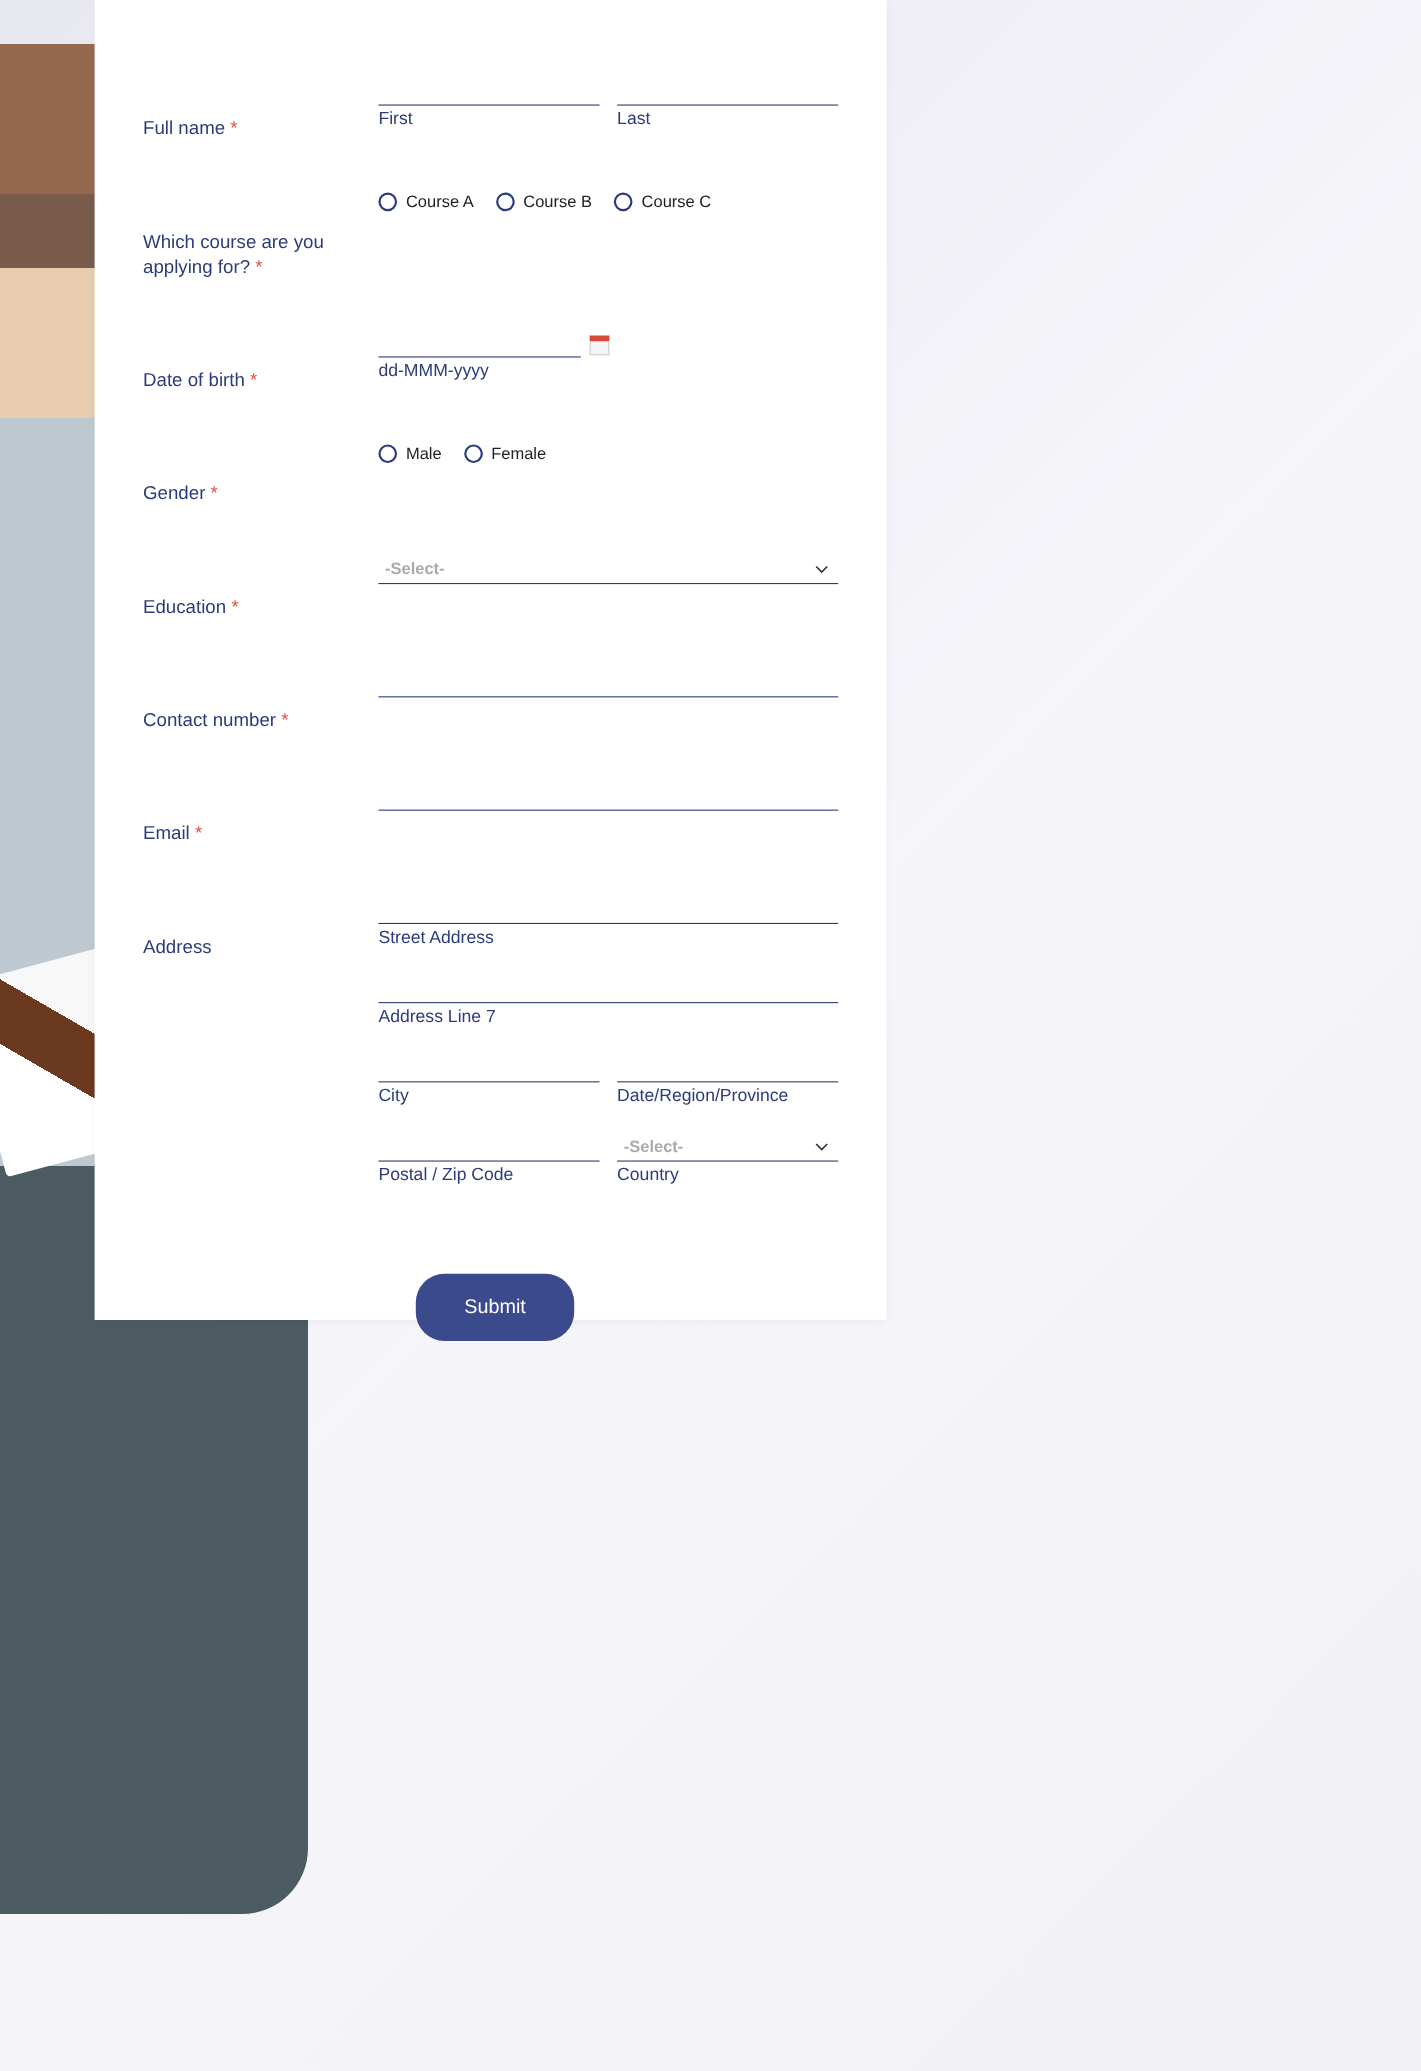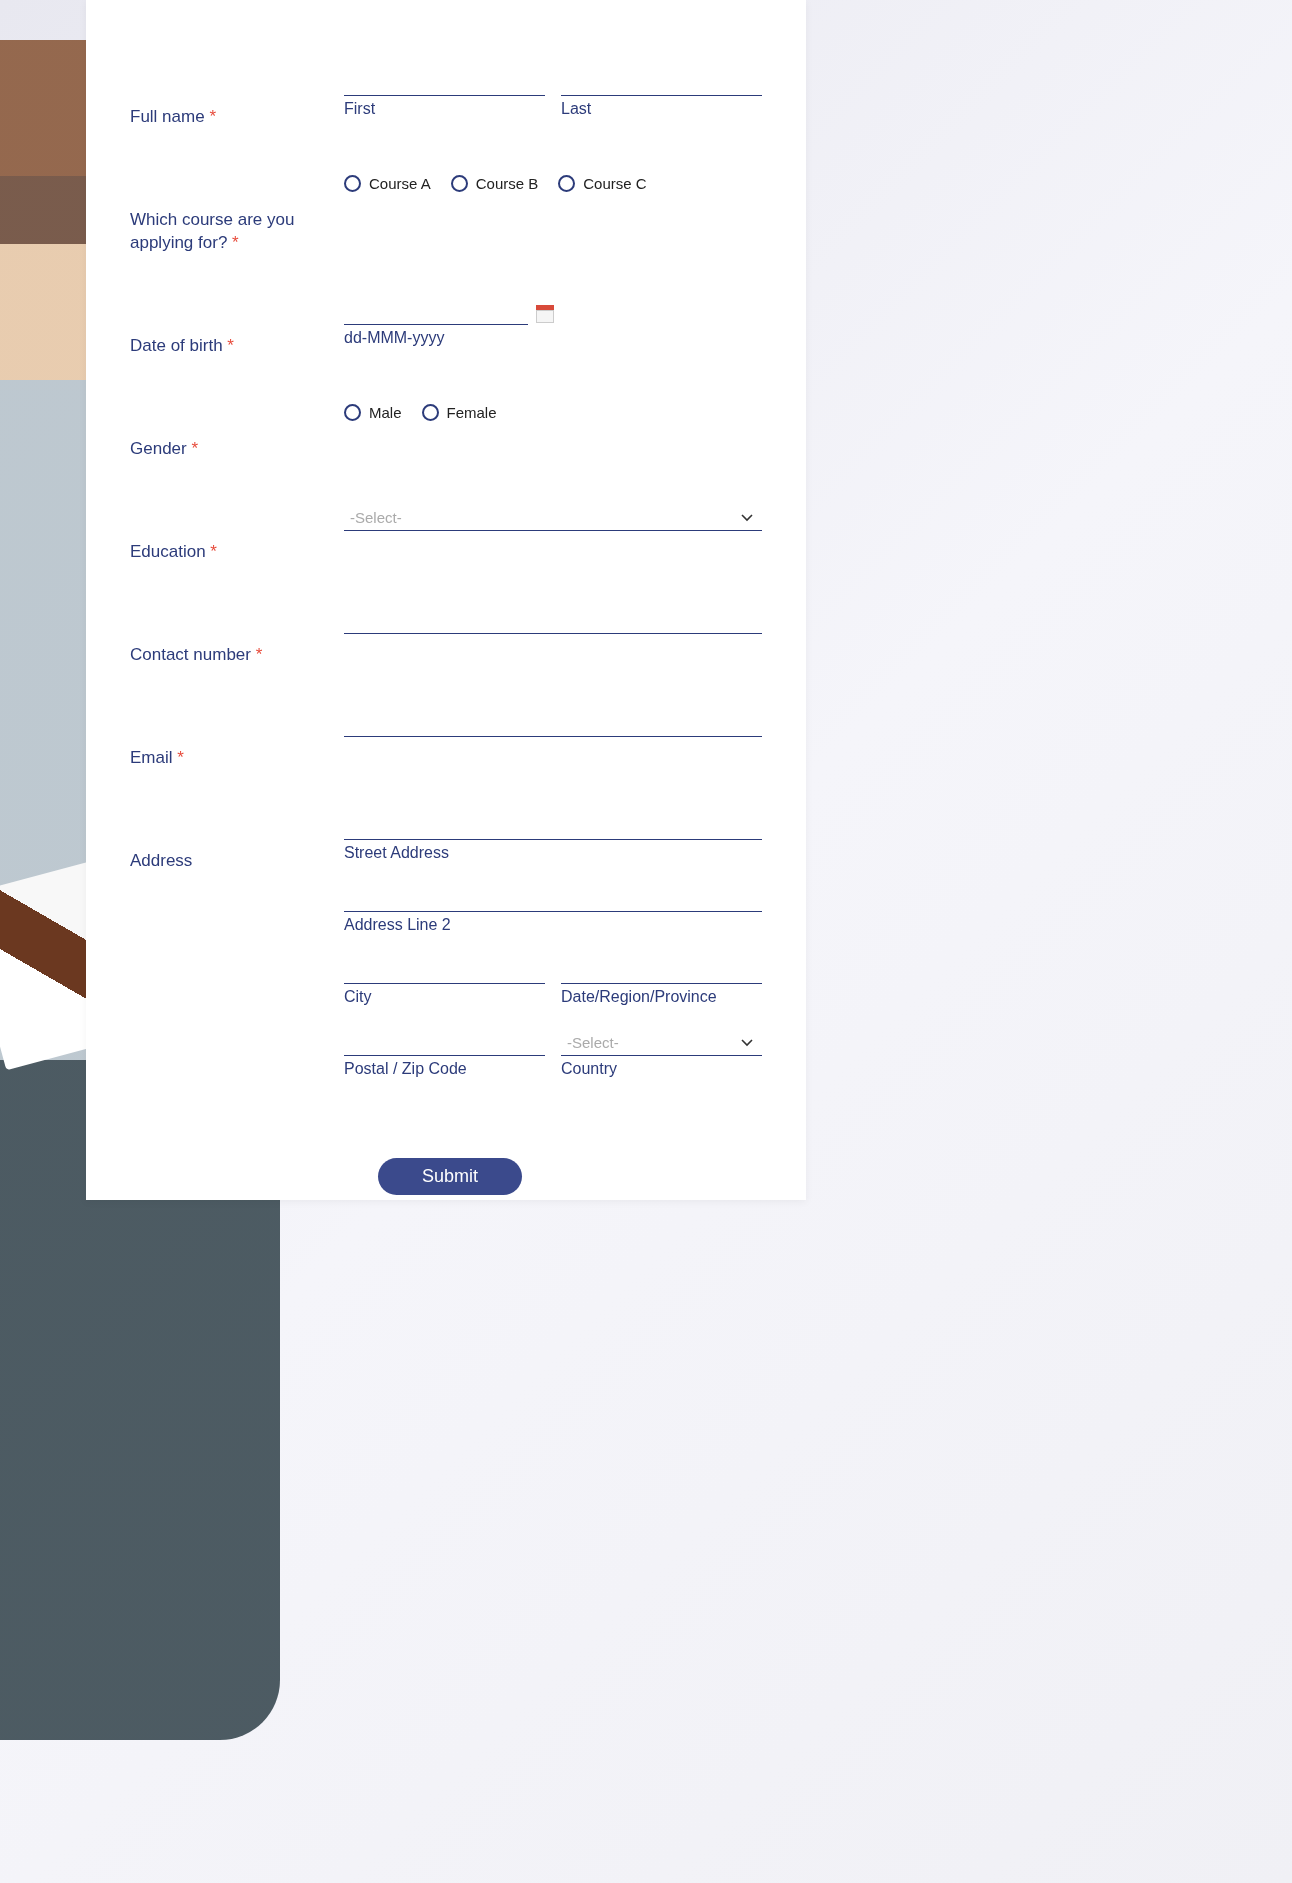--- a/index.html
+++ b/index.html
@@ -167,20 +167,21 @@
       display: flex;
       align-items: center;
       border-bottom: 1.5px solid #2c3b7a;
       padding: 4px 8px 4px 6px;
       cursor: pointer;
     }
     .select-placeholder {
       color: #aaa;
       font-size: 15px;
       flex: 1;
+      font-weight: bold;
     }
     .chevron {
       width: 14px; height: 14px;
       display: inline-block;
     }
     .chevron svg { width: 14px; height: 14px; }
     .country-select {
       display: flex;
       align-items: center;
       border-bottom: 1.5px solid #2c3b7a;
@@ -188,21 +189,21 @@
       cursor: pointer;
       margin-bottom: 4px;
     }
     .addr-block { margin-bottom: 24px; }
     .submit-btn {
       background: #3b4a8c;
       color: #fff;
       font-size: 18px;
       border: none;
       border-radius: 26px;
-      padding: 8px 44px;
+      padding: 20px 44px;
       cursor: pointer;
       margin-top: 12px;
       margin-left: 34px;
     }
   </style>
 </head>
 <body>
 
 <div class="bg-person"></div>
 <div class="bg-book"></div>
@@ -340,21 +341,21 @@
     <div class="label-col">
       <span class="field-label">Address</span>
     </div>
     <div class="input-col">
       <div class="addr-block">
         <input class="text-input" type="text" style="">
         <span class="sub-label">Street Address</span>
       </div>
       <div class="addr-block">
         <input class="text-input" type="text" style="">
-        <span class="sub-label">Address Line 2</span>
+        <span class="sub-label">Address Line 7</span>
       </div>
       <div class="addr-block input-pair">
         <div class="input-group">
           <input class="text-input" type="text" style="">
           <span class="sub-label">City</span>
         </div>
         <div class="input-group">
           <input class="text-input" type="text" style="">
           <span class="sub-label">Date/Region/Province</span>
         </div>

